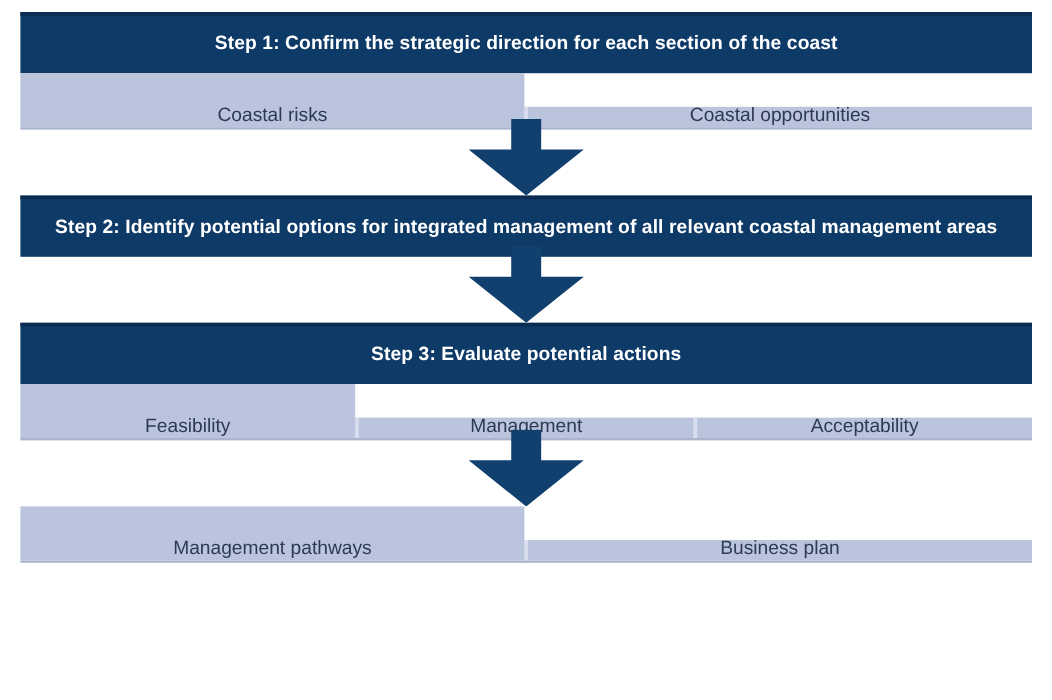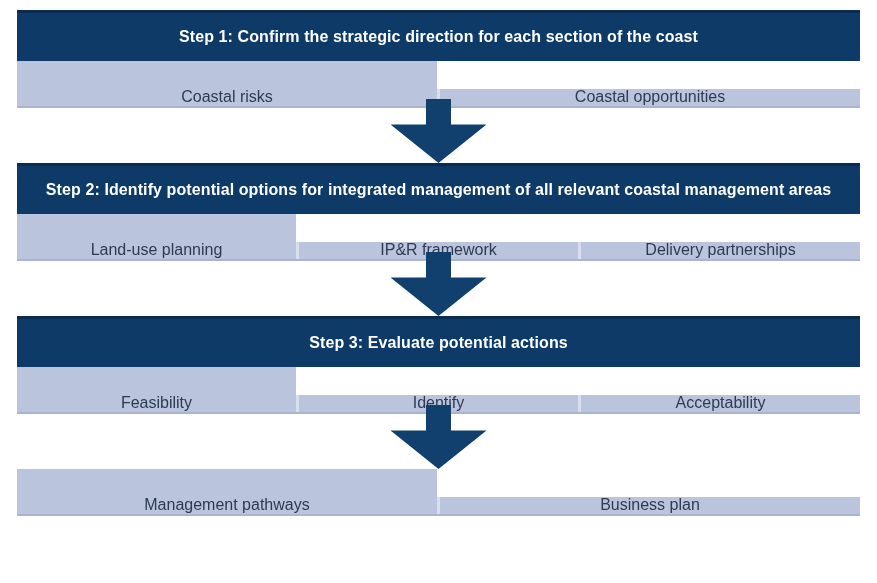--- a/index.html
+++ b/index.html
@@ -92,47 +92,36 @@
   </div>
 
   <div class="arrow-gap">
     <div class="down-arrow"></div>
   </div>
 
   <div class="step">
     <div class="step-header">
       <span class="title">Step 2: Identify potential options for integrated management of all relevant coastal management areas</span>
     </div>
-    <div class="step-row">
-      <div class="cell">
-        <span class="cell-label">Land-use planning</span>
-      </div>
-      <div class="cell">
-        <span class="cell-label">IP&amp;R framework</span>
-      </div>
-      <div class="cell">
-        <span class="cell-label">Delivery partnerships</span>
-      </div>
-    </div>
   </div>
 
   <div class="arrow-gap">
     <div class="down-arrow"></div>
   </div>
 
   <div class="step">
     <div class="step-header">
       <span class="title">Step 3: Evaluate potential actions</span>
     </div>
     <div class="step-row">
       <div class="cell">
         <span class="cell-label">Feasibility</span>
       </div>
       <div class="cell">
-        <span class="cell-label">Identify</span>
+        <span class="cell-label">Management</span>
       </div>
       <div class="cell">
         <span class="cell-label">Acceptability</span>
       </div>
     </div>
   </div>
 
   <div class="arrow-gap">
     <div class="down-arrow"></div>
   </div>

